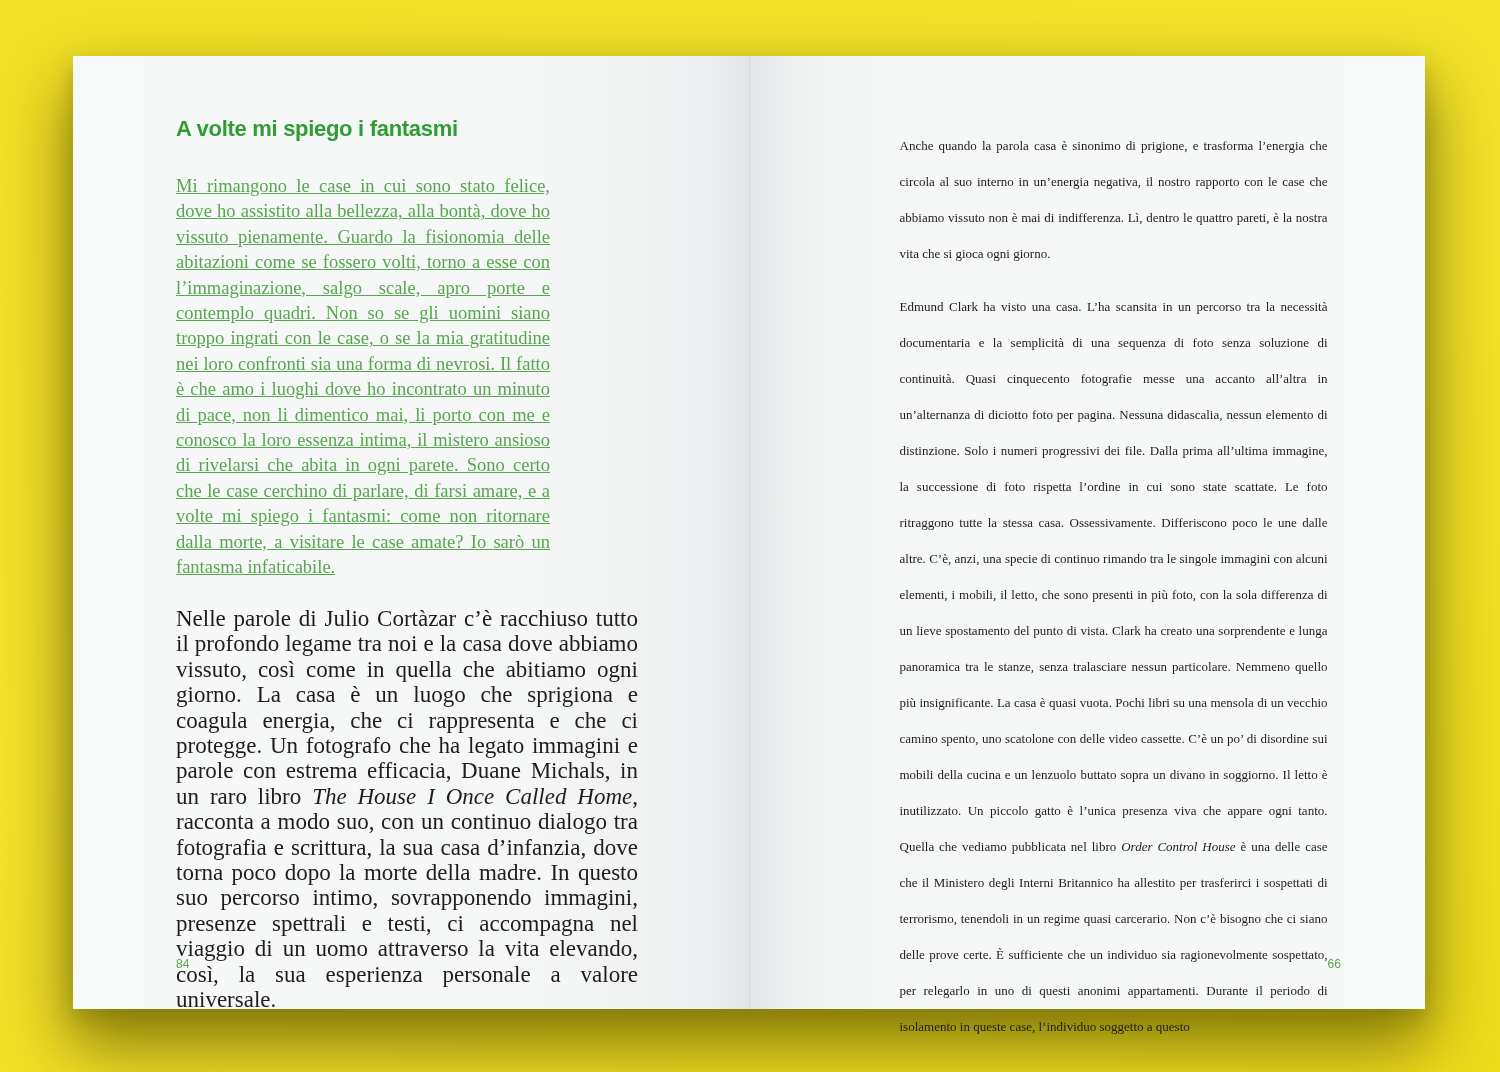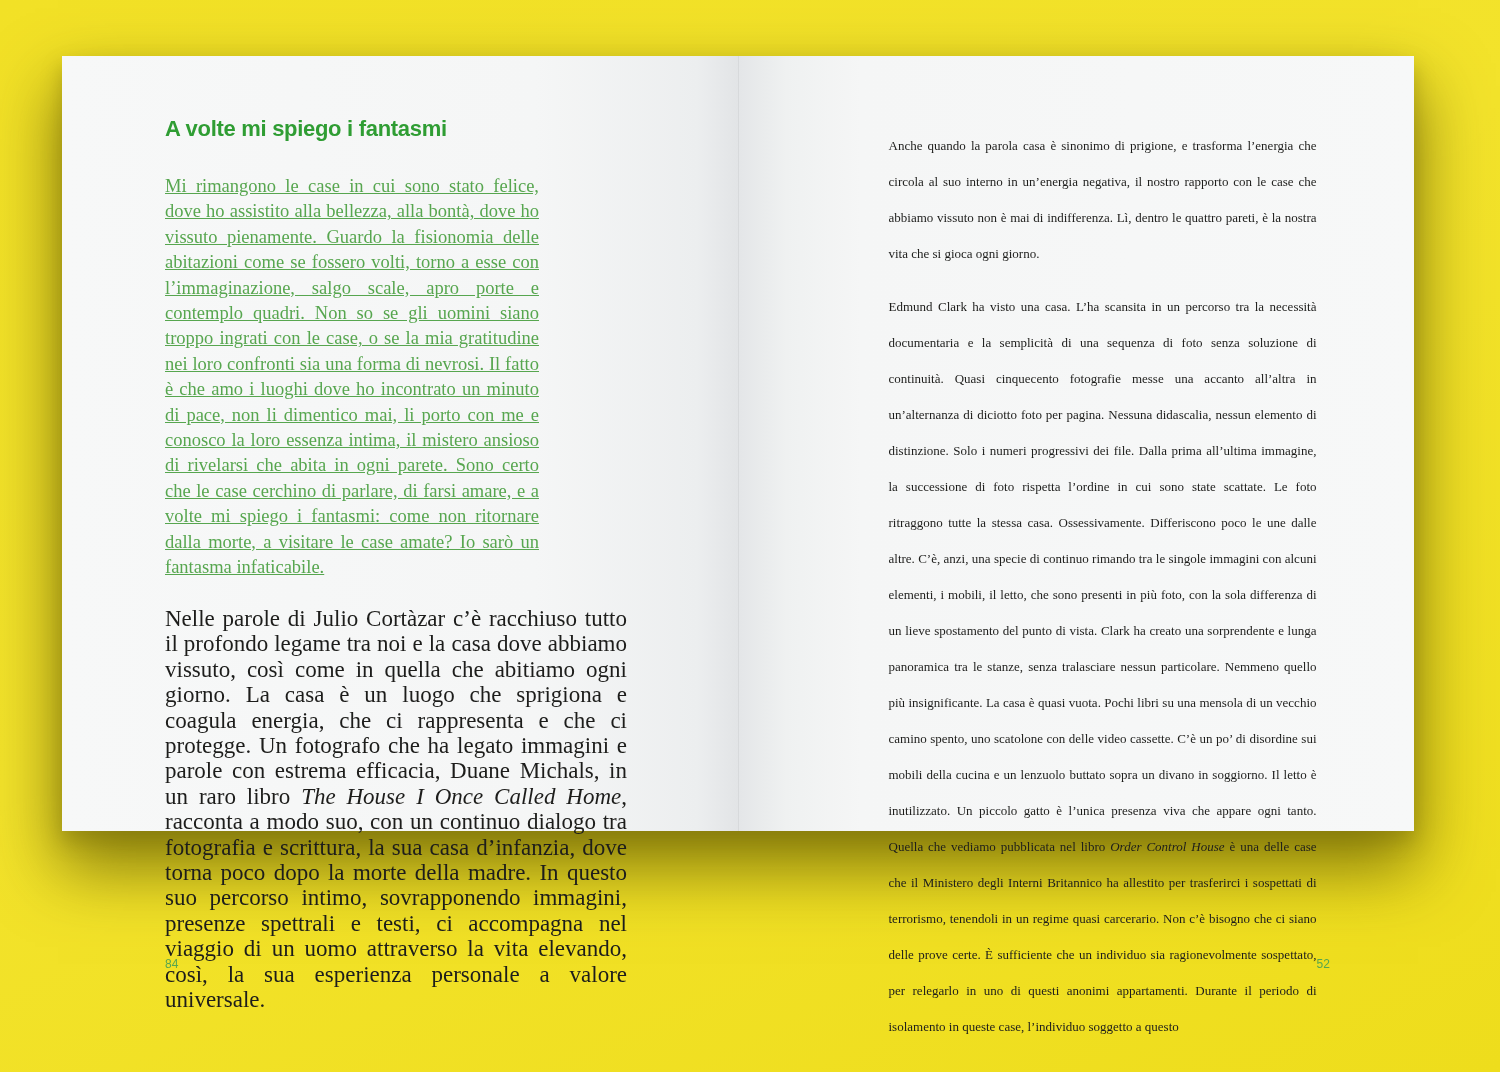--- a/index.html
+++ b/index.html
@@ -9,22 +9,22 @@
     overflow: hidden;
   }
   .stage {
     position: relative;
     width: 1500px; height: 1072px;
     background: linear-gradient(155deg, var(--yellow, #f2e126) 0%, #f3e32b 45%, #eedd1c 100%);
     overflow: hidden;
   }
   .spread {
     position: absolute;
-    left: 62px; top: 56px;
-    width: 1352px; height: 775px;
+    left: 73px; top: 56px;
+    width: 1352px; height: 953px;
     display: flex;
     box-shadow:
       0 10px 18px rgba(125, 115, 10, 0.40),
       0 34px 64px 4px rgba(108, 99, 6, 0.80);
   }
   .page { position: relative; width: 50%; height: 100%; }
   .page-left {
     background: linear-gradient(to right, #f7f8f8 0%, #f5f6f6 70%, #eceeef 94%, #e2e4e6 100%);
     border-right: 1px solid #d7d9db;
   }
@@ -100,17 +100,17 @@
 
       <div class="page-number num-left">84</div>
     </div>
 
     <div class="page page-right">
       <div class="body-col-right">
         <p>Anche quando la parola casa è sinonimo di prigione, e trasforma l’energia che circola al suo interno in un’energia negativa, il nostro rapporto con le case che abbiamo vissuto non è mai di indifferenza. Lì, dentro le quattro pareti, è la nostra vita che si gioca ogni giorno.</p>
         <p><span>Edmund Clark ha visto una casa. L’ha scansita in un percorso tra la necessità documentaria e la semplicità di una sequenza di foto senza soluzione di continuità. Quasi cinquecento fotografie messe una accanto all’altra in un’alternanza di diciotto foto per pagina. Nessuna didascalia, nessun elemento di distinzione. Solo i numeri progressivi dei file. Dalla prima all’ultima immagine, la successione di foto rispetta l’ordine in cui sono state scattate. Le foto ritraggono tutte la stessa casa. Ossessivamente. Differiscono poco le une dalle altre. C’è, anzi, una specie di continuo rimando tra le singole immagini con alcuni elementi, i mobili, il letto, che sono presenti in più foto, con la sola differenza di un lieve spostamento del punto di vista. Clark ha creato una sorprendente e lunga panoramica tra le stanze, senza tralasciare nessun particolare. Nemmeno quello più insignificante. La casa è quasi vuota. Pochi libri su una mensola di un vecchio camino spento, uno scatolone con delle video cassette. C’è un po’ di disordine sui mobili della cucina e un lenzuolo buttato sopra un divano in soggiorno. Il letto è inutilizzato. Un piccolo gatto è l’unica presenza viva che appare ogni tanto. Quella che vediamo pubblicata nel libro </span><em>Order Control House</em><span> è una delle case che il Ministero degli Interni Britannico ha allestito per trasferirci i sospettati di terrorismo, tenendoli in un regime quasi carcerario. Non c’è bisogno che ci siano delle prove certe. È sufficiente che un individuo sia ragionevolmente sospettato, per relegarlo in uno di questi anonimi appartamenti. Durante il periodo di isolamento in queste case, l’individuo soggetto a questo</span></p>
       </div>
 
-      <div class="page-number num-right">52</div>
+      <div class="page-number num-right">66</div>
     </div>
 
   </div>
 </div>
 
 </body></html>

